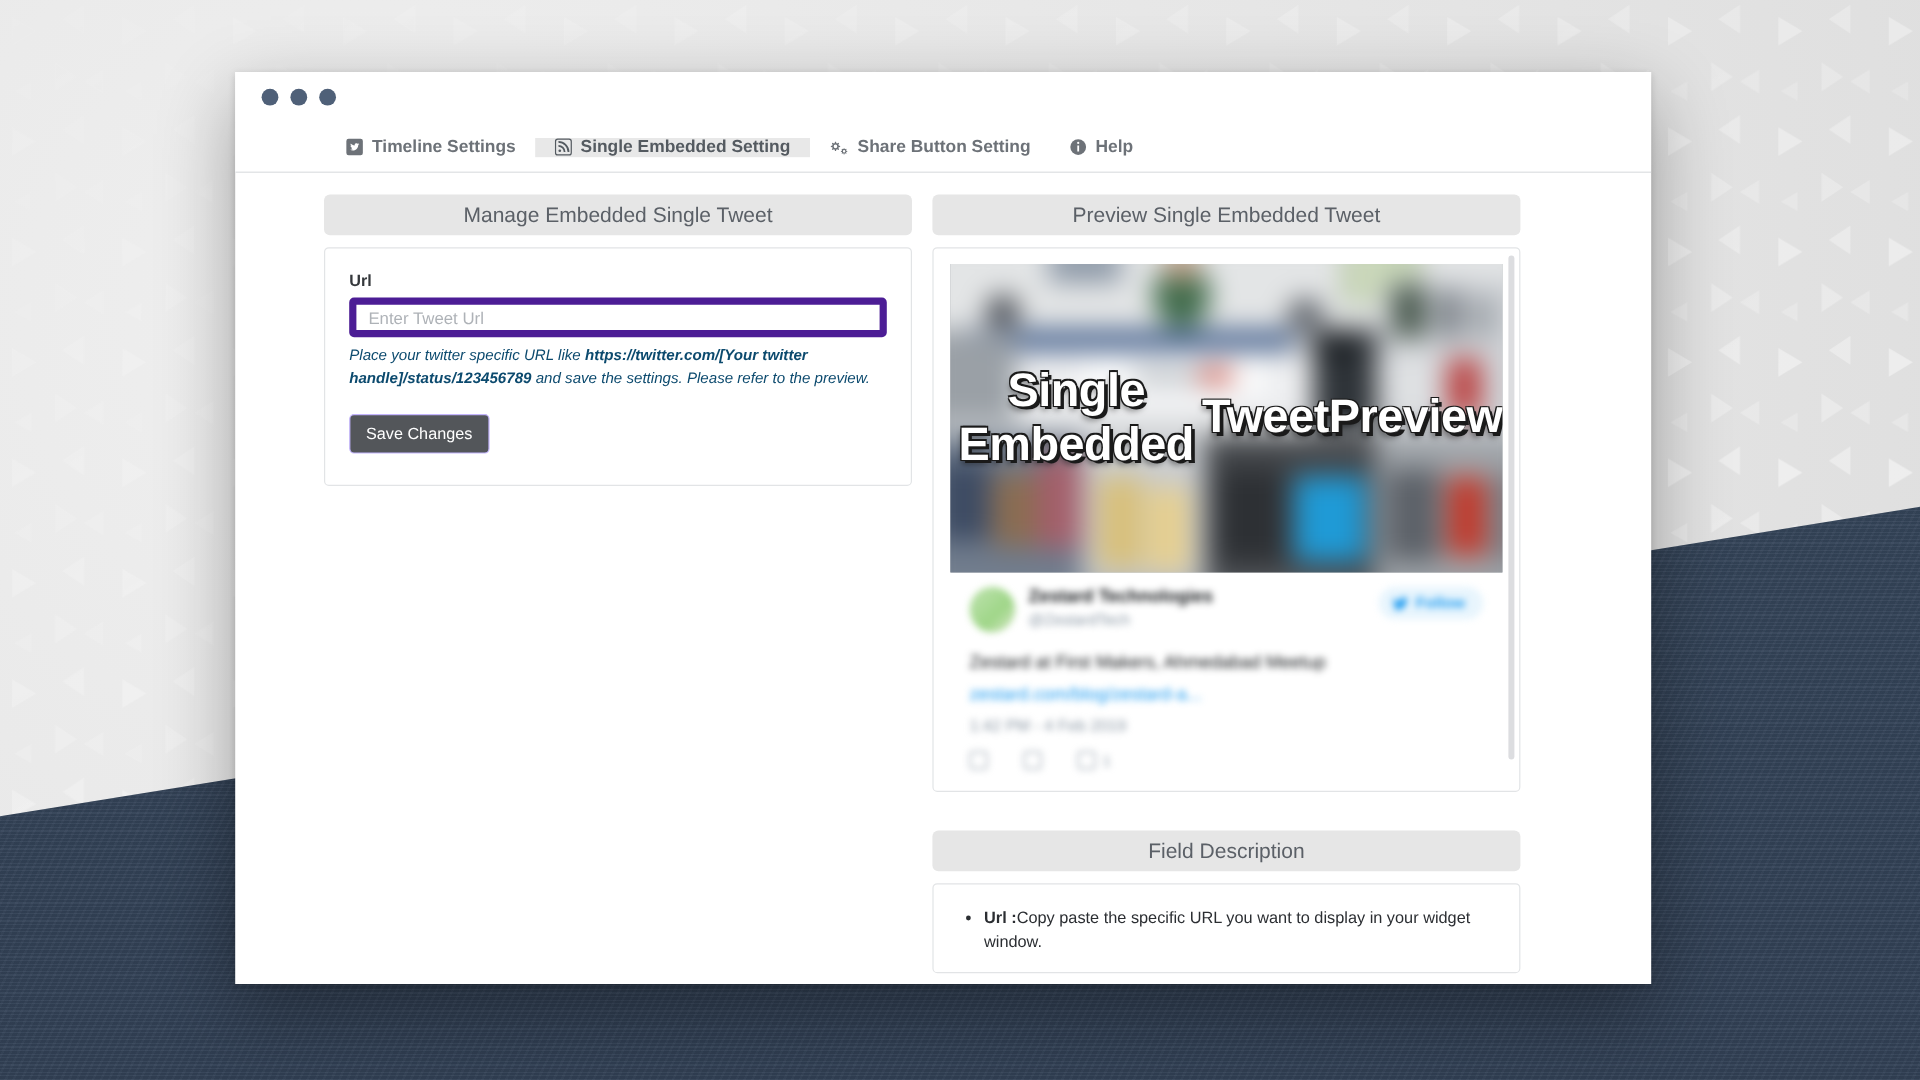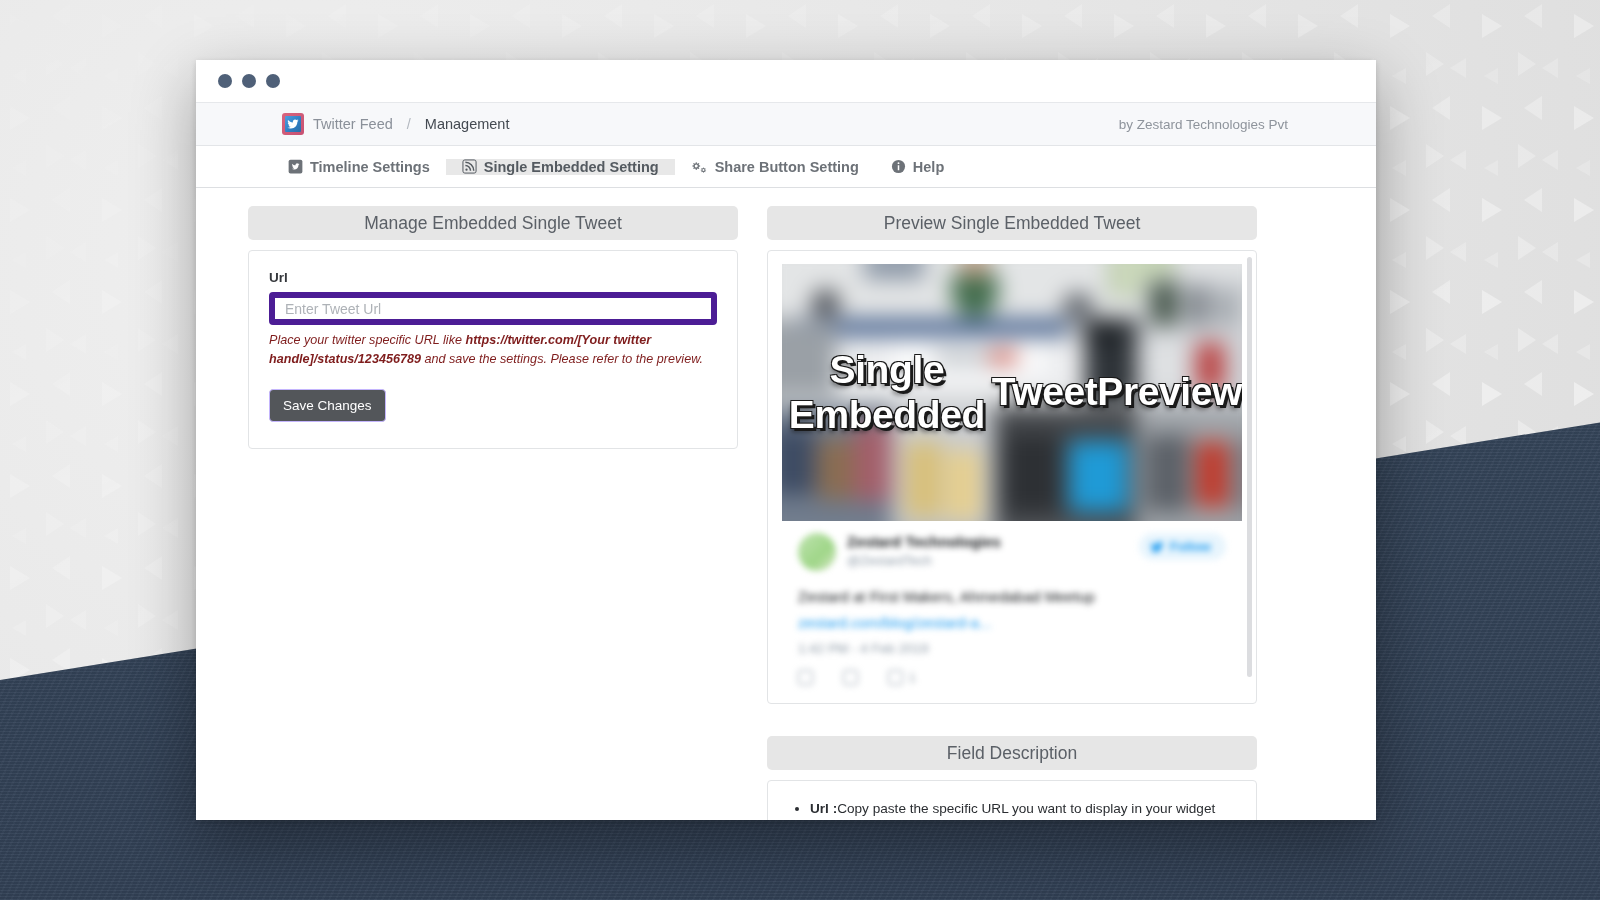--- a/index.html
+++ b/index.html
@@ -116,23 +116,23 @@
     font-family: "Liberation Sans", sans-serif;
   }
   .tab.active {
     background: #e8e8e8;
     color: #545a60;
   }
   .tab .ticon { display: inline-flex; align-items: center; }
 
   
   #content {
-    padding: 18px 76px 0 52px;
+    padding: 18px 76px 0 74px;
     display: flex;
-    gap: 29px;
+    gap: 17px;
     height: calc(100% - 128px);
   }
   .col { width: 490px; flex: none; }
 
   .panel-head {
     background: #e6e6e6;
     border-radius: 5px;
     height: 34px;
     display: flex; align-items: center; justify-content: center;
     font-size: 17.5px;
@@ -160,21 +160,21 @@
     font-size: 14px;
     color: #333;
     font-family: "Liberation Sans", sans-serif;
     background: #fff;
   }
   #url-input::placeholder { color: #aeb2b7; }
   #url-help {
     margin-top: 6px;
     font-size: 12.6px;
     font-style: italic;
-    color: #7f1d1d;
+    color: #0c4a6e;
     line-height: 1.5;
   }
   #url-help b { font-weight: bold; }
   #save-btn {
     margin-top: 20px;
     background: #53565a;
     color: #fff;
     border: 1px solid #c4b5fd;
     border-radius: 4px;
     padding: 8px 13px;
@@ -288,34 +288,20 @@
 </div>
 
 <div id="window">
 
   <div id="titlebar">
     <span class="tb-dot"></span>
     <span class="tb-dot"></span>
     <span class="tb-dot"></span>
   </div>
 
-  <div id="app-header">
-    <div id="brand">
-      <span id="logo">
-        <span class="inner"></span>
-        <svg width="12" height="12" viewBox="0 0 24 24" aria-hidden="true">
-          <path fill="#ffffff" d="M23 4.9c-.8.4-1.7.6-2.6.8 1-.6 1.7-1.5 2-2.6-.9.5-1.9.9-3 1.1A4.6 4.6 0 0 0 11.6 8c0 .4 0 .7.1 1-3.8-.2-7.2-2-9.5-4.8-.4.7-.6 1.5-.6 2.3 0 1.6.8 3 2.1 3.8-.8 0-1.5-.2-2.1-.6 0 2.2 1.6 4.1 3.7 4.5-.4.1-.8.2-1.2.2-.3 0-.6 0-.9-.1.6 1.8 2.3 3.2 4.3 3.2a9.3 9.3 0 0 1-6.8 1.9A13 13 0 0 0 7.7 21c8.4 0 13-7 13-13v-.6c.9-.6 1.7-1.4 2.3-2.3z"></path>
-        </svg>
-      </span>
-      <span class="crumb-a">Twitter Feed</span>
-      <span class="crumb-sep">/</span>
-      <span class="crumb-b">Management</span>
-    </div>
-    <div id="credit">by Zestard Technologies Pvt</div>
-  </div>
 
   <div id="tabbar">
     <button class="tab">
       <span class="ticon">
         <svg width="15" height="15" viewBox="0 0 24 24">
             <rect x="1" y="1" width="22" height="22" rx="3" fill="#6d7278"></rect>
             <path fill="#fff" d="M18.2 8.1c-.4.2-.9.3-1.4.4.5-.3.9-.8 1.1-1.4-.5.3-1 .5-1.6.6a2.5 2.5 0 0 0-4.3 1.7v.6c-2-.1-3.9-1.1-5.1-2.6a2.5 2.5 0 0 0 .8 3.3c-.4 0-.8-.1-1.1-.3 0 1.2.9 2.2 2 2.4-.2.1-.4.1-.6.1h-.5c.3 1 1.2 1.7 2.3 1.7-.9.7-2 1.1-3.2 1.1h-.6c1.1.7 2.4 1.1 3.8 1.1 4.5 0 7-3.7 7-7v-.3c.5-.3.9-.7 1.3-1.2z"></path>
           </svg>
       </span>
       <span>Timeline Settings</span>

